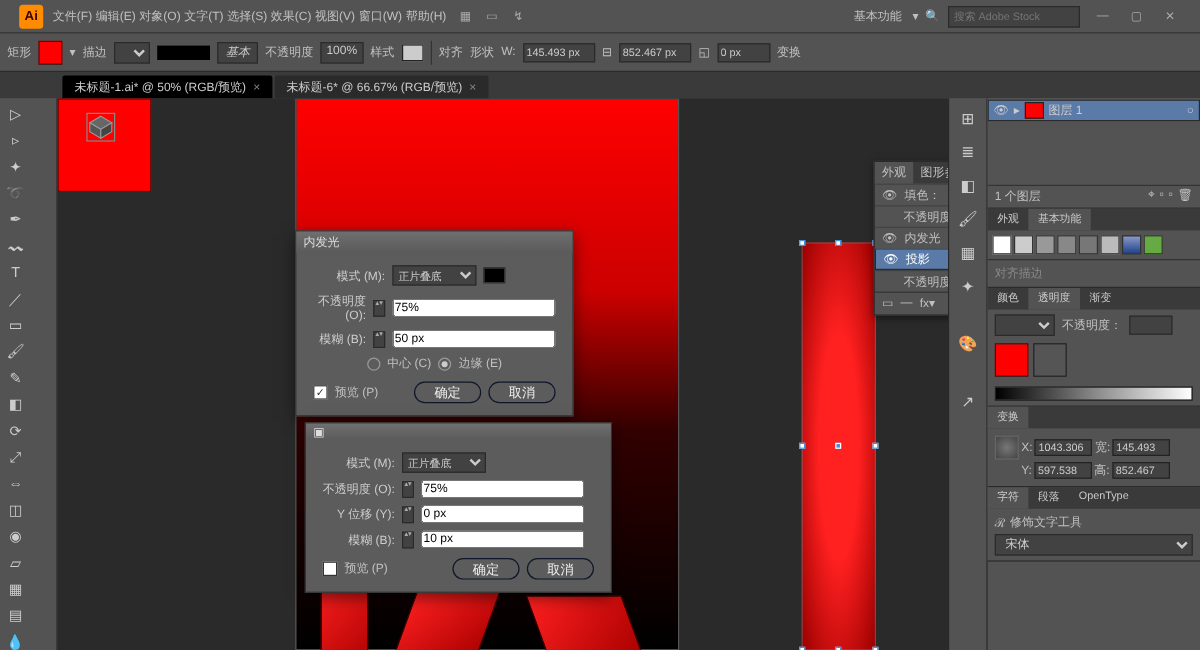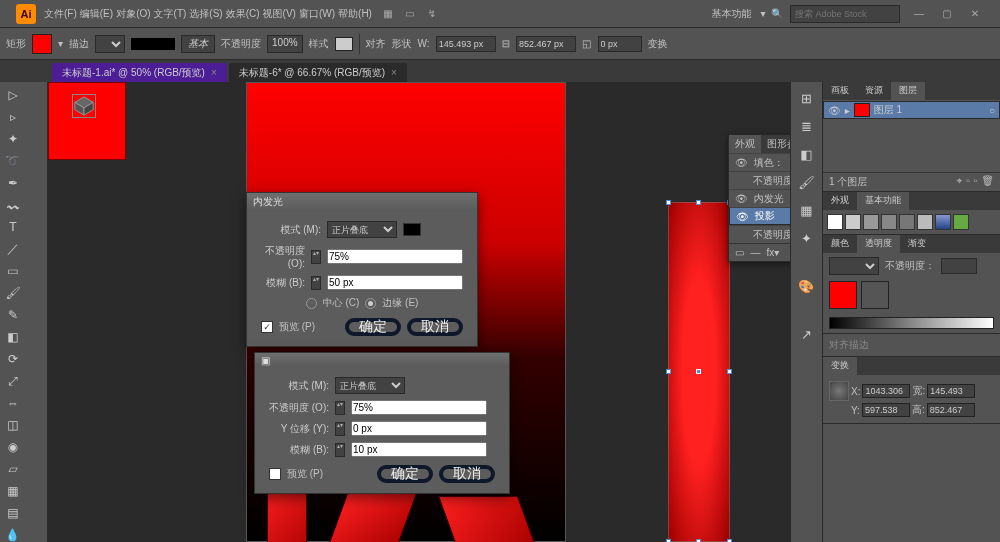--- a/index.html
+++ b/index.html
@@ -14,21 +14,21 @@
 .search-stock { background: #424242; border: 1px solid #2a2a2a; height: 18px; width: 110px; padding: 0 4px; color: #888; font-size: 9px; }
 
 
 .optbar { height: 32px; background: #535353; display: flex; align-items: center; padding: 0 6px; gap: 6px; border-bottom: 1px solid #2a2a2a; }
 .color-swatch { width: 20px; height: 20px; background: #ff0000; border: 1px solid #222; }
 .sel { background: #424242; border: 1px solid #2a2a2a; color: #ccc; height: 18px; padding: 0 4px; }
 .numbox { background: #424242; border: 1px solid #2a2a2a; color: #ccc; height: 16px; width: 60px; padding: 0 2px; font-size: 9px; }
 
 
 .tabs { height: 22px; background: #3a3a3a; display: flex; align-items: flex-end; padding-left: 52px; gap: 2px; }
-.tab { background: #4c1d95; padding: 3px 10px 2px; border-radius: 2px 2px 0 0; color: #ccc; font-size: 9px; position: relative; }
+.tab { background: #000000; padding: 3px 10px 2px; border-radius: 2px 2px 0 0; color: #ccc; font-size: 9px; position: relative; }
 .tab.active { background: #2a2a2a; }
 .tab .x { margin-left: 6px; color: #888; }
 
 
 .main { display: flex; height: 460px; }
 .toolbox { width: 48px; background: #535353; display: flex; flex-wrap: wrap; align-content: flex-start; padding: 2px; gap: 0px; border-right: 1px solid #2a2a2a; }
 .toolbox .t { width: 22px; height: 22px; display: flex; align-items: center; justify-content: center; color: #ccc; font-size: 12px; cursor: pointer; }
 
 .canvas-area { flex: 1; background: #2a2a2a; position: relative; overflow: hidden; }
 .artboard { position: absolute; background: linear-gradient(180deg, #ff0000 0%, #cc0000 35%, #330000 60%, #000000 100%); border: 1px solid #555; }
@@ -43,21 +43,21 @@
 
 .dlg { position: absolute; background: #5c5c5c; border: 1px solid #333; box-shadow: 0 4px 12px rgba(0,0,0,.5); }
 .dlg-title { background: linear-gradient(180deg,#6f6f6f,#5a5a5a); height: 18px; display: flex; align-items: center; padding: 0 6px; font-size: 10px; color: #ddd; }
 .dlg-body { padding: 10px 14px; }
 .dlg-row { display: flex; align-items: center; margin-bottom: 6px; gap: 6px; }
 .dlg-row label { width: 60px; text-align: right; color: #ccc; }
 .dlg-row select { width: 70px; background: #424242; border: 1px solid #2a2a2a; color: #ccc; height: 17px; font-size: 9px; }
 .dlg .check { width: 12px; height: 12px; background: #fff; border: 1px solid #333; }
 .dlg .swatch-sm { width: 18px; height: 13px; background: #000; border: 1px solid #333; }
 .dlg-btns { display: flex; gap: 6px; justify-content: flex-end; margin-top: 8px; align-items: center; }
-.dlg-btn { width: 56px; height: 18px; background: #5c5c5c; border: 4px solid #0f172a; border-radius: 9px; color: #eee; font-size: 14px; display: flex; align-items: center; justify-content: center; cursor: pointer; }
+.dlg-btn { width: 56px; height: 18px; background: #5c5c5c; border: 1px solid #0f172a; border-radius: 9px; color: #eee; font-size: 11px; display: flex; align-items: center; justify-content: center; cursor: pointer; }
 .radio { width: 11px; height: 11px; border-radius: 50%; border: 1px solid #999; display: inline-block; }
 .radio.on::after { content: ""; display: block; width: 5px; height: 5px; background: #ccc; border-radius: 50%; margin: 2px; }
 .stepper { display: flex; align-items: center; }
 .stepper .arrows { width: 10px; height: 14px; background: #424242; border: 1px solid #2a2a2a; font-size: 6px; line-height: 5px; color: #aaa; text-align: center; }
 
 
 .rpanels { width: 178px; background: #535353; border-left: 1px solid #2a2a2a; display: flex; flex-direction: column; font-size: 9px; }
 .rpanels2 { width: 32px; background: #535353; border-left: 1px solid #2a2a2a; display:flex; flex-direction:column; align-items:center; padding-top: 6px; gap: 8px;}
 .rpanels2 .ic { width:20px; height:20px; display:flex; align-items:center; justify-content:center; color:#ccc; font-size:13px; }
 .panel { background: #535353; border-bottom: 1px solid #2a2a2a; }
@@ -314,25 +314,20 @@
     <div class="ic">🖌</div>
     <div class="ic">▦</div>
     <div class="ic">✦</div>
     <div class="ic" style="margin-top:20px;">🎨</div>
     <div class="ic" style="margin-top:20px;">↗</div>
   </div>
 
   <div class="rpanels">
 
     <div class="panel">
-      <div class="panel-tabs">
-        <div class="pt">画板</div>
-        <div class="pt">资源</div>
-        <div class="pt active">图层</div>
-      </div>
       <div class="panel-body" style="padding:0;">
         <div class="layer-row sel">
           <span>👁</span>
           <span>▸</span>
           <div style="width:16px;height:14px;background:#ff0000;border:1px solid #222;"></div>
           <span>图层 1</span>
           <span style="margin-left:auto;">○</span>
         </div>
         <div style="height:52px;"></div>
         <div style="display:flex;gap:4px;padding:2px 6px;border-top:1px solid #333;">
@@ -356,41 +351,41 @@
         <div class="sw" style="background:#999;"></div>
         <div class="sw" style="background:#888;"></div>
         <div class="sw" style="background:#777;"></div>
         <div class="sw" style="background:#bbb;"></div>
         <div class="sw" style="background:linear-gradient(#89c,#248);"></div>
         <div class="sw" style="background:#6a4;"></div>
       </div>
     </div>
 
     <div class="panel">
+      <div class="panel-body"><span style="color:#888;">对齐描边</span></div>
+    </div>
+
+    <div class="panel">
       <div class="panel-tabs">
         <div class="pt">颜色</div>
         <div class="pt active">透明度</div>
         <div class="pt">渐变</div>
       </div>
       <div class="panel-body">
         <div style="display:flex;gap:6px;align-items:center;">
           <select class="sel" style="width:50px;"></select>
           <span>不透明度：</span>
           <input class="numbox" style="width: 36px;">
         </div>
         <div style="display:flex;gap:4px;margin-top:6px;">
           <div style="width:28px;height:28px;background:#ff0000;border:1px solid #222;"></div>
           <div style="width:28px;height:28px;background:#555;border:1px solid #222;"></div>
         </div>
         <div class="gradient-bar" style="margin-top:8px;"></div>
       </div>
-    </div>
-
-    <div class="panel">
-      <div class="panel-body"><span style="color:#888;">对齐描边</span></div>
     </div>
 
     <div class="panel">
       <div class="panel-tabs">
           <div class="pt active">变换</div>
         </div>
       <div class="panel-body">
         <div class="transform-row">
           <div style="width:20px;height:20px;border:1px solid #666;background:radial-gradient(#777,#444);"></div>
           <span>X:</span>
@@ -400,14 +395,28 @@
         </div>
         <div class="transform-row" style="padding-left:22px;">
           <span>Y:</span>
             <input value="597.538" style="">
           <span>高:</span>
             <input value="852.467" style="">
         </div>
       </div>
     </div>
 
+    <div class="panel">
+      <div class="panel-tabs">
+        <div class="pt active">字符</div>
+        <div class="pt">段落</div>
+        <div class="pt">OpenType</div>
+      </div>
+      <div class="panel-body">
+        <div style="display:flex;align-items:center;gap:4px;">
+            <span>ℛ</span>
+            <span>修饰文字工具</span>
+          </div>
+        <select class="sel" style="width:100%;margin-top:3px;"><option>宋体</option></select>
+      </div>
+    </div>
   </div>
 </div>
 
 </body></html>

